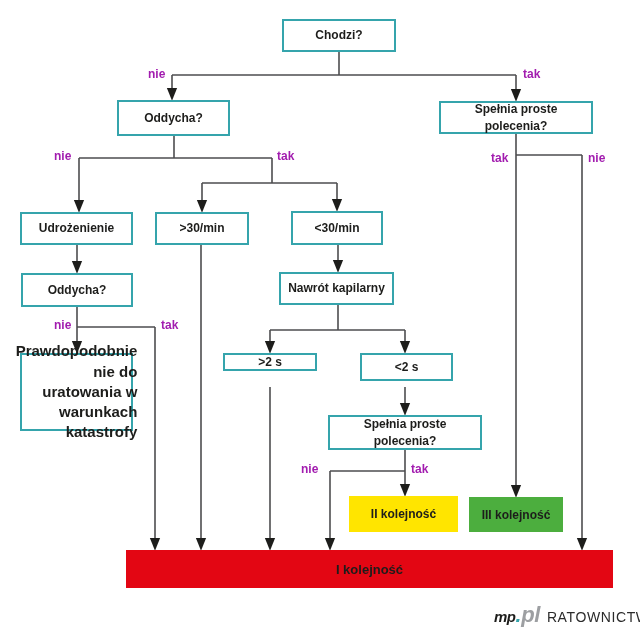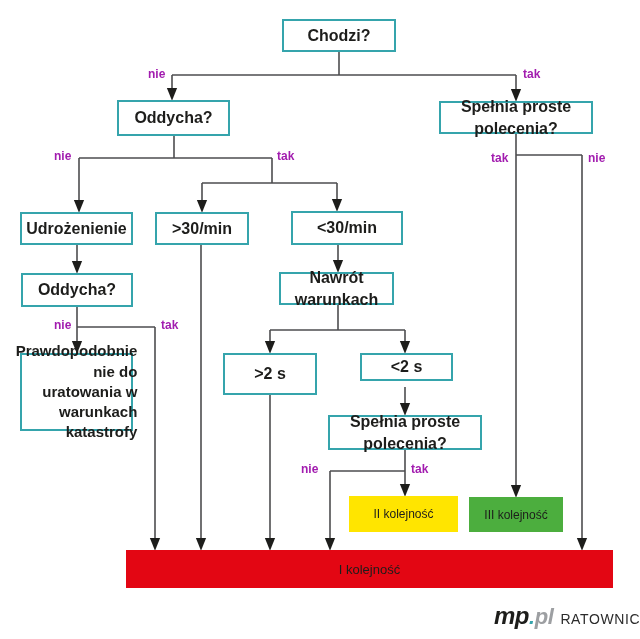--- a/index.html
+++ b/index.html
@@ -4,51 +4,51 @@
 <style>
   html,body{margin:0;padding:0;background:#fff;}
   #stage{
     position:relative;width:640px;height:639px;background:#ffffff;overflow:hidden;
     font-family:"Liberation Sans", sans-serif;color:#1d1d1b;
   }
   #connectors{position:absolute;left:0;top:0;width:640px;height:639px;}
   .node{
     position:absolute;background:#ffffff;border:2px solid #35a4ac;box-sizing:border-box;
     display:flex;align-items:center;justify-content:center;text-align:center;
-    font-size:16px;font-weight:bold;line-height:1.35;padding:2px 4px;
+    font-size:12px;font-weight:bold;line-height:1.35;padding:2px 4px;
   }
   .edge-label{
     position:absolute;font-size:12px;font-weight:bold;color:#a21caf;white-space:nowrap;
   }
   .priority{
     position:absolute;display:flex;align-items:center;justify-content:center;
-    font-size:12px;font-weight:normal;color:#1d1d1b;box-sizing:border-box;text-align:right;
+    font-size:12px;font-weight:bold;color:#1d1d1b;box-sizing:border-box;text-align:right;
   }
   #priority-2{left:349px;top:496px;width:109px;height:36px;background:#ffe500;}
   #priority-3{left:469px;top:497px;width:94px;height:35px;background:#4cae3e;}
   #priority-1{left:126px;top:550px;width:487px;height:38px;background:#e30613;font-size:13px;}
   #logo{
     position:absolute;left:494px;top:602px;width:146px;height:28px;
     display:flex;align-items:baseline;white-space:nowrap;
   }
-  .logo-mp{font-size:24px;font-weight:bold;font-style:italic;color:#1d1d1b;letter-spacing:-0.5px;}
+  .logo-mp{font-size:15px;font-weight:bold;font-style:italic;color:#1d1d1b;letter-spacing:-0.5px;}
   .logo-dot{font-size:21px;font-weight:bold;font-style:italic;color:#35a4ac;}
   .logo-pl{font-size:22px;font-weight:bold;font-style:italic;color:#9d9fa2;letter-spacing:-0.5px;}
   .logo-brand{font-size:14px;font-weight:normal;color:#2b2b2b;margin-left:7px;letter-spacing:0.6px;}
   
   #node-chodzi{left:282px;top:19px;width:114px;height:33px;}
   #node-oddycha-1{left:117px;top:100px;width:113px;height:36px;}
   #node-spelnia-right{left:439px;top:101px;width:154px;height:33px;}
   #node-udroznienie{left:20px;top:212px;width:113px;height:33px;}
   #node-gt30{left:155px;top:212px;width:94px;height:33px;}
-  #node-lt30{left:291px;top:211px;width:112px;height:34px;}
+  #node-lt30{left:291px;top:211px;width:92px;height:34px;}
   #node-oddycha-2{left:21px;top:273px;width:112px;height:34px;}
   #node-nawrot{left:279px;top:272px;width:115px;height:33px;}
   #node-prawdopodobnie{left:20px;top:353px;width:113px;height:78px;font-size:15px;padding:4px 6px;text-align:right;}
-  #node-gt2s{left:223px;top:353px;width:94px;height:42px;}
+  #node-gt2s{left:223px;top:353px;width:94px;height:18px;}
   #node-lt2s{left:360px;top:353px;width:93px;height:28px;}
   #node-spelnia-lower{left:328px;top:415px;width:154px;height:35px;}
   
   #lbl-chodzi-nie{left:148px;top:67px;}
   #lbl-chodzi-tak{left:523px;top:67px;}
   #lbl-oddycha1-nie{left:54px;top:149px;}
   #lbl-oddycha1-tak{left:277px;top:149px;}
   #lbl-oddycha2-nie{left:54px;top:318px;}
   #lbl-oddycha2-tak{left:161px;top:318px;}
   #lbl-spelnia-right-tak{left:491px;top:151px;}
@@ -105,21 +105,21 @@
     </g>
   </svg>
 
   <div class="node" id="node-chodzi">Chodzi?</div>
   <div class="node" id="node-oddycha-1">Oddycha?</div>
   <div class="node" id="node-spelnia-right">Spełnia proste polecenia?</div>
   <div class="node" id="node-udroznienie">Udrożenienie</div>
   <div class="node" id="node-gt30">&gt;30/min</div>
   <div class="node" id="node-lt30">&lt;30/min</div>
   <div class="node" id="node-oddycha-2">Oddycha?</div>
-  <div class="node" id="node-nawrot">Nawrót warunkach</div>
+  <div class="node" id="node-nawrot">Nawrót kapilarny</div>
   <div class="node" id="node-prawdopodobnie">Prawdopodobnie nie do uratowania w warunkach katastrofy</div>
   <div class="node" id="node-gt2s">&gt;2 s</div>
   <div class="node" id="node-lt2s">&lt;2 s</div>
   <div class="node" id="node-spelnia-lower">Spełnia proste polecenia?</div>
 
   <span class="edge-label" id="lbl-chodzi-nie">nie</span>
   <span class="edge-label" id="lbl-chodzi-tak">tak</span>
   <span class="edge-label" id="lbl-oddycha1-nie">nie</span>
   <span class="edge-label" id="lbl-oddycha1-tak">tak</span>
   <span class="edge-label" id="lbl-oddycha2-nie">nie</span>

